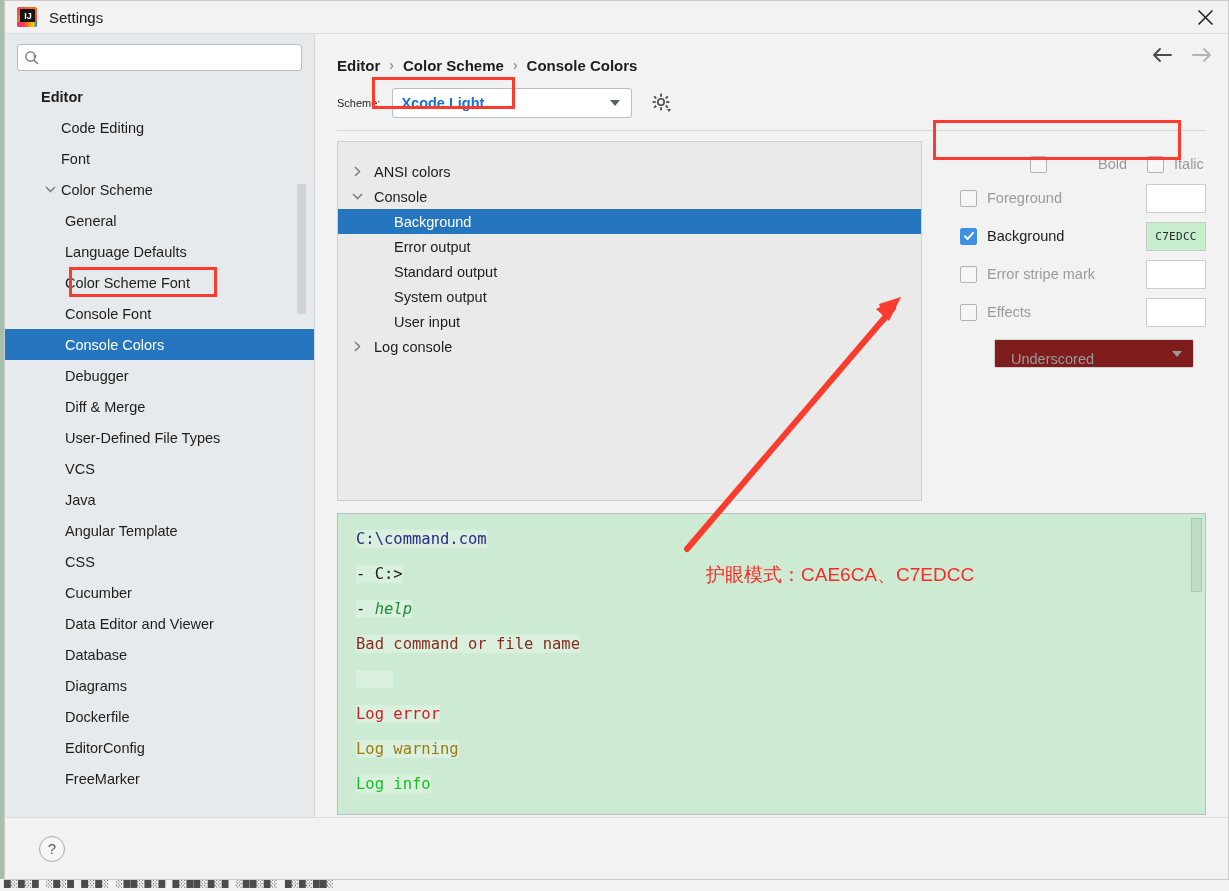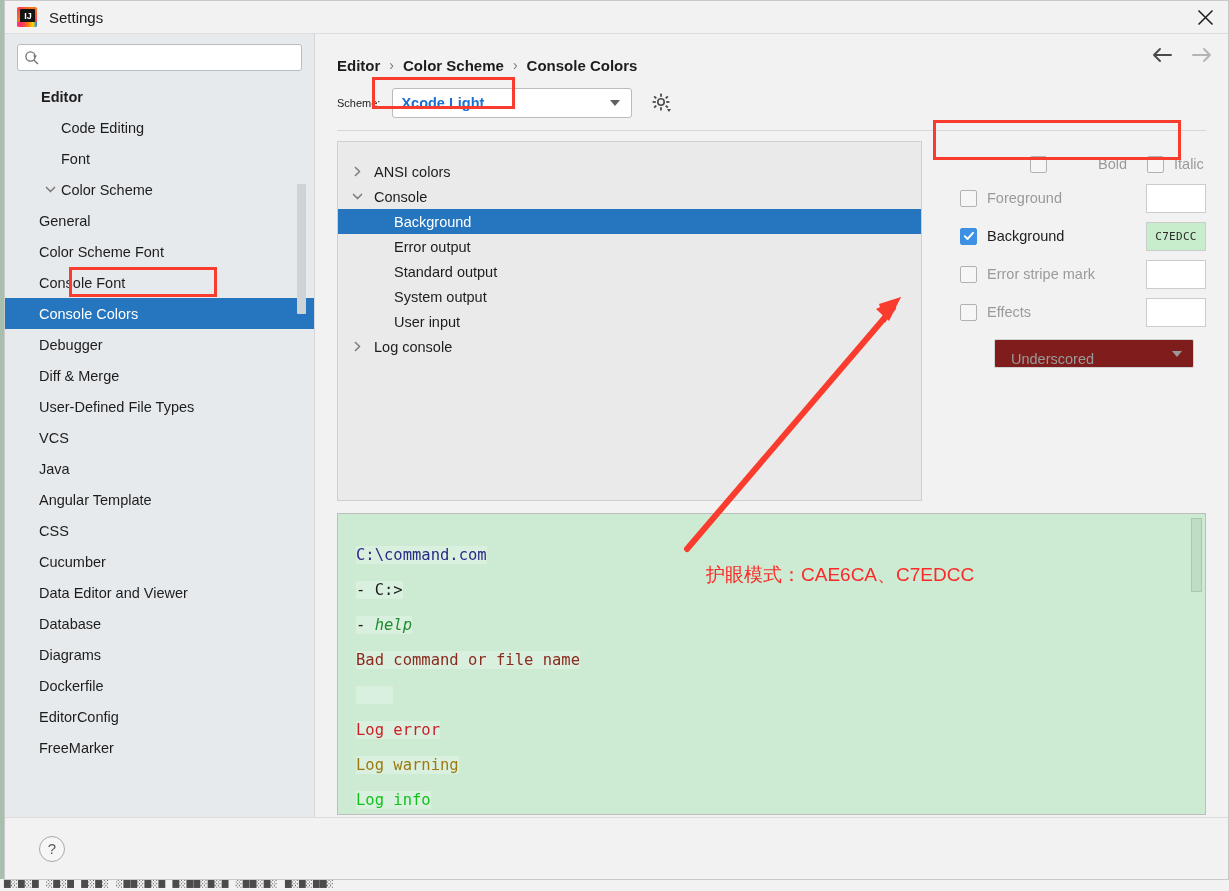--- a/index.html
+++ b/index.html
@@ -110,21 +110,21 @@
     padding-top: 2px;
   }
   .tree-item {
     height: 31px; display: flex; align-items: center;
     font-size: 14.5px; color: #1d1d1d;
     white-space: nowrap; cursor: default;
     position: relative;
   }
   .tree-item.lvl0 { padding-left: 36px; font-weight: bold; }
   .tree-item.lvl1 { padding-left: 56px; }
-  .tree-item.lvl2 { padding-left: 34px; }
+  .tree-item.lvl2 { padding-left: 60px; }
   .tree-item.selected { background: #2675bf; color: #ffffff; }
   .tree-arrow {
     position: absolute; left: 40px; top: 0; height: 31px;
     display: flex; align-items: center; width: 14px;
   }
   .tree-arrow svg { display:block; }
   .sidebar-scroll {
     position: absolute; right: 8px; top: 150px;
     width: 9px; height: 130px; background: #cdd3d7; border-radius: 1px;
   }
@@ -254,21 +254,21 @@
 
   
   .preview {
     margin: 12px 22px 0 22px;
     height: 302px;
     background: #cdebd2;
     border: 1px solid #bdbdbd;
     position: relative; overflow: hidden;
     font-family: "DejaVu Sans Mono", monospace;
     font-size: 15.5px;
-    padding: 24px 0 0 18px;
+    padding: 8px 0 0 18px;
   }
   .pv-line { height: 35px; line-height: 35px; white-space: pre; }
   .pv-seg { }
   .pv-hl { background: #daf0de; }
   .pv-scroll {
     position: absolute; right: 3px; top: 4px;
     width: 11px; height: 74px;
     background: #bfdcc5; border: 1px solid #a9c8b0;
   }
   .pv-right-pad {
@@ -365,20 +365,23 @@
             <div class="tree-item lvl1">
               <span class="tree-arrow">
                 <svg width="11" height="11" viewBox="0 0 11 11">
                   <path d="M1.5 3.4 L5.5 7.6 L9.5 3.4" stroke="#7c7c7c" stroke-width="1.5" fill="none" stroke-linecap="round" stroke-linejoin="round"></path>
                 </svg>
               </span>
               <span>Color Scheme</span>
             </div>
             <div class="tree-item lvl2">
               <span>General</span>
+            </div>
+            <div class="tree-item lvl2">
+              <span>Language Defaults</span>
             </div>
             <div class="tree-item lvl2">
               <span>Color Scheme Font</span>
             </div>
             <div class="tree-item lvl2">
               <span>Console Font</span>
             </div>
             <div class="tree-item lvl2 selected">
               <span>Console Colors</span>
             </div>

